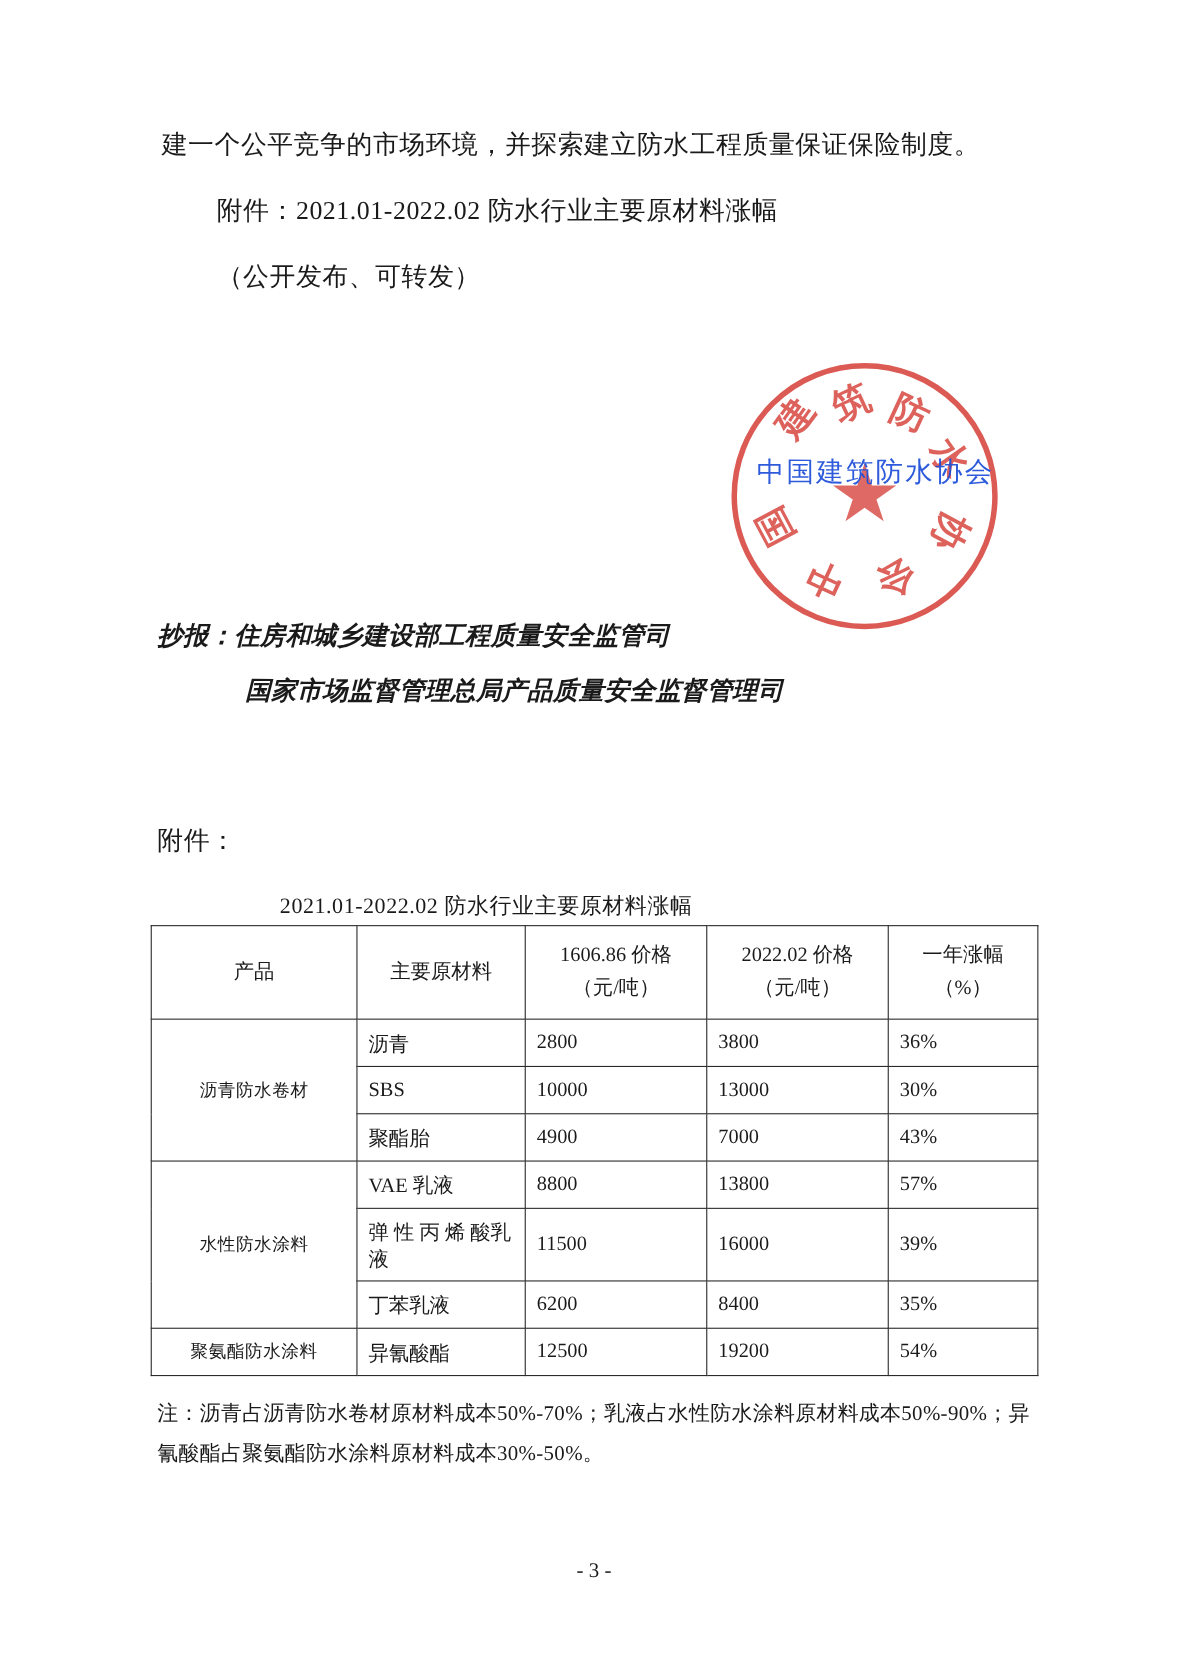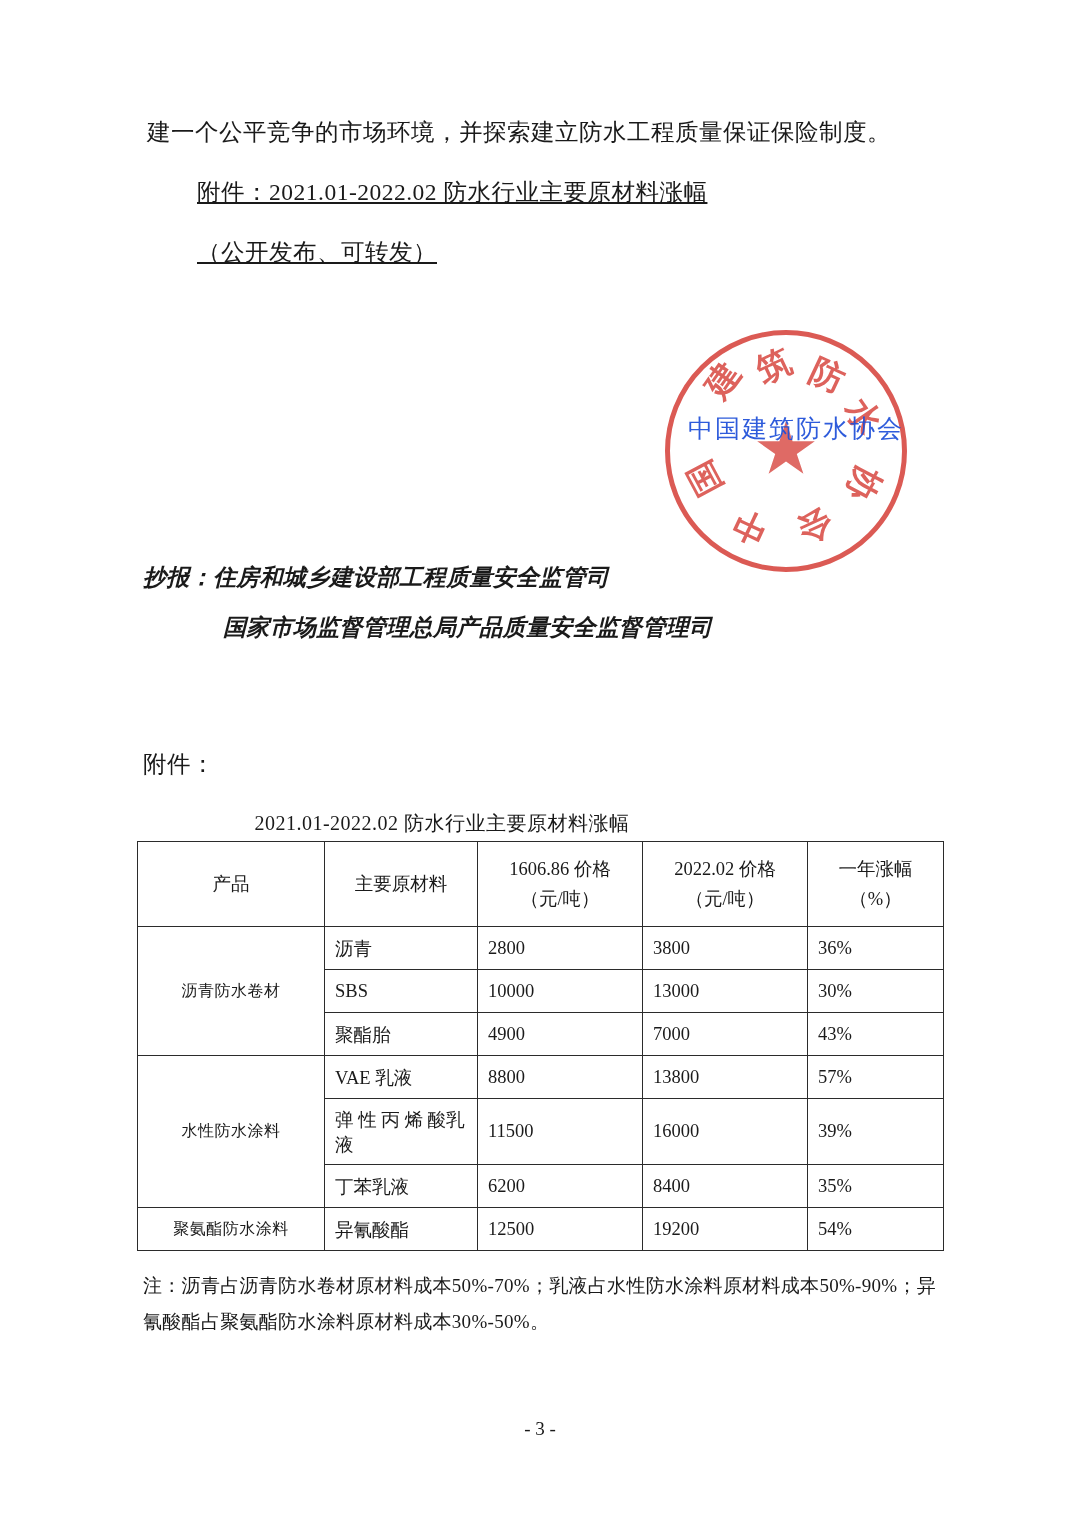--- a/index.html
+++ b/index.html
@@ -28,21 +28,20 @@
     font-size: 23.5px;
     line-height: 56px;
     letter-spacing: 0.5px;
   }
   .para {
     margin: 4px;
     text-align: justify;
   }
   .indent2 {
     text-indent: 50px;
-    text-decoration: underline;
   }
   .cc-block {
     position: absolute;
     left: 143px;
     top: 552px;
     font-size: 23px;
     line-height: 50px;
     font-family: "Liberation Sans", sans-serif;
     font-weight: 600;
     letter-spacing: 0.3px;

